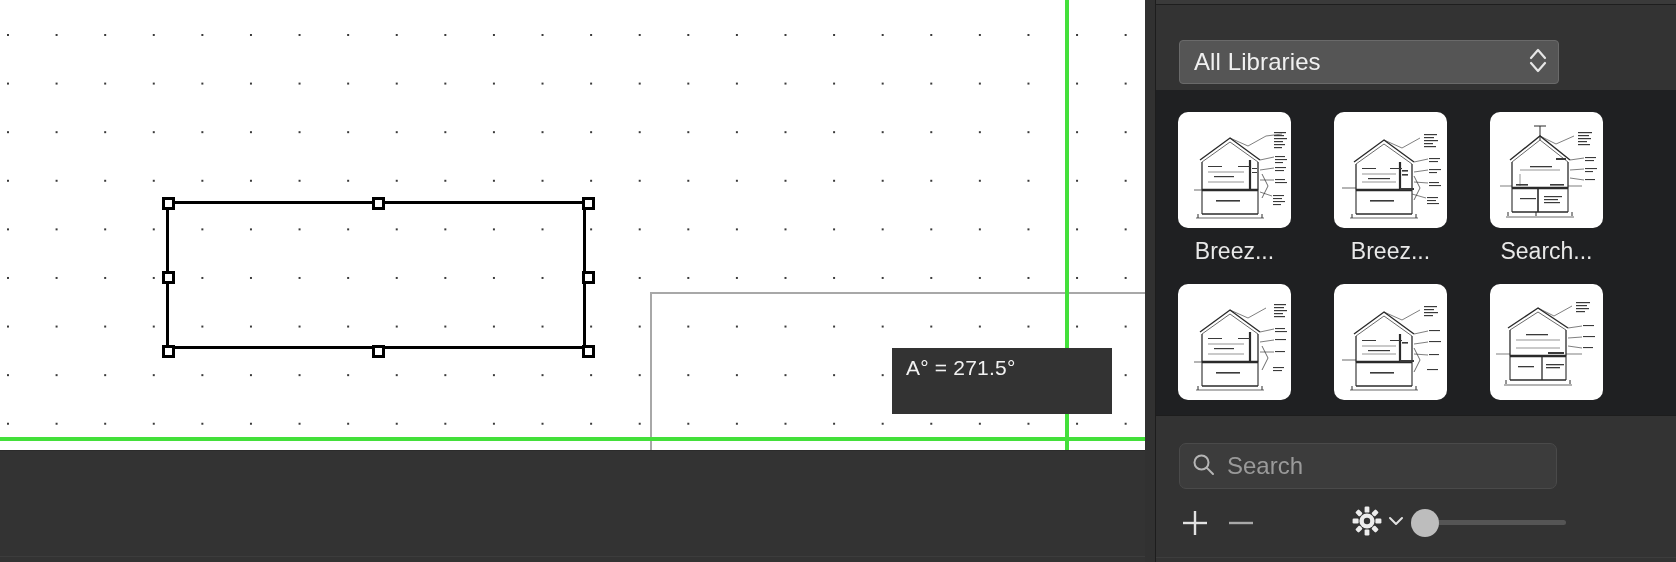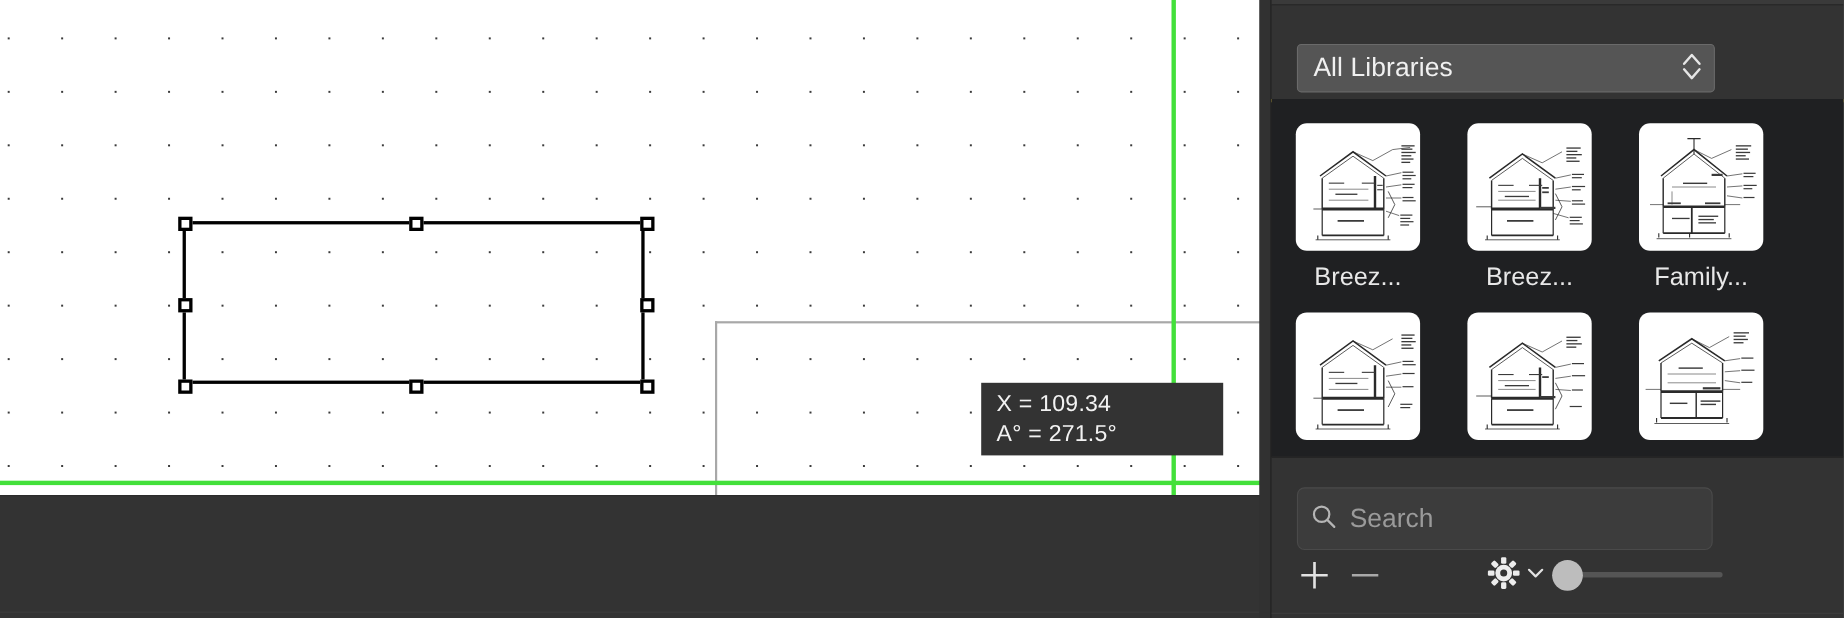--- a/index.html
+++ b/index.html
@@ -251,21 +251,21 @@
   .panel-bottom {
     position: absolute;
     left: 0; top: 415px;
     width: 520px; height: 147px;
     background: #333333;
     border-top: 1px solid #1d1d1d;
   }
   .search-box {
     position: absolute;
     left: 23px; top: 27px;
-    width: 378px; height: 57px;
+    width: 378px; height: 46px;
     background: #3c3c3c;
     border: 1px solid #4a4a4a;
     border-radius: 7px;
     box-sizing: border-box;
     display: flex;
     align-items: center;
     padding-left: 11px;
   }
   .search-placeholder {
     margin-left: 11px;
@@ -341,21 +341,20 @@
       </div>
 
       <div class="guide-v"></div>
       <div class="guide-h"></div>
     </div>
 
     <div class="canvas-bottom-bar"></div>
   </div>
 
   <div class="tooltip">
-    <div>X = 109.34</div>
     <div>A° = 271.5°</div>
   </div>
 
   <div class="right-panel">
     <div class="panel-gutter"></div>
 
     <div class="panel-inner">
       <div class="panel-toprule"></div>
 
       <div class="lib-select-wrap">
@@ -517,21 +516,21 @@
                   <rect x="30" y="86" width="16" height="1.2"></rect>
                   <rect x="54" y="84" width="18" height="1.2"></rect>
                   <rect x="54" y="87" width="14" height="1.2"></rect>
                   <rect x="54" y="90" width="16" height="1.2"></rect>
                   <rect x="26" y="72" width="12" height="1.6"></rect>
                   <rect x="60" y="72" width="14" height="1.6"></rect>
                   <rect x="66" y="46" width="10" height="2"></rect>
                 </g>
               </svg>
             </div>
-            <div class="lib-caption">Family...</div>
+            <div class="lib-caption">Search...</div>
           </div>
         </div>
 
         <div class="lib-row lib-row-2">
 
           <div class="lib-cell">
             <div class="thumb">
               <svg width="113" height="116" viewBox="0 0 113 116">
                 <g stroke="#2a2a2a" fill="none" stroke-width="0.8">
                   <path d="M22 48 L52 26 L82 48" stroke-width="1.4"></path>

